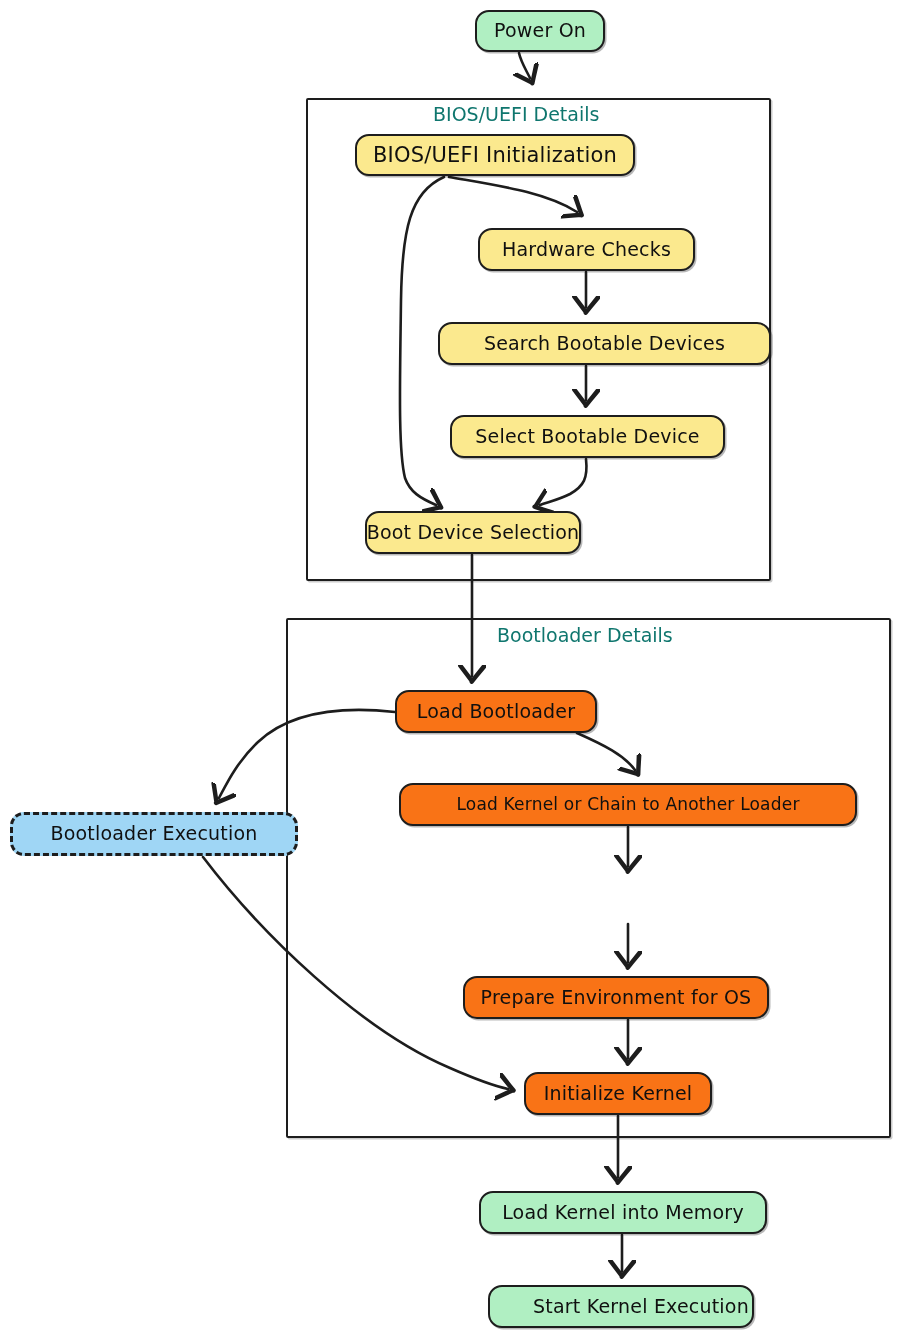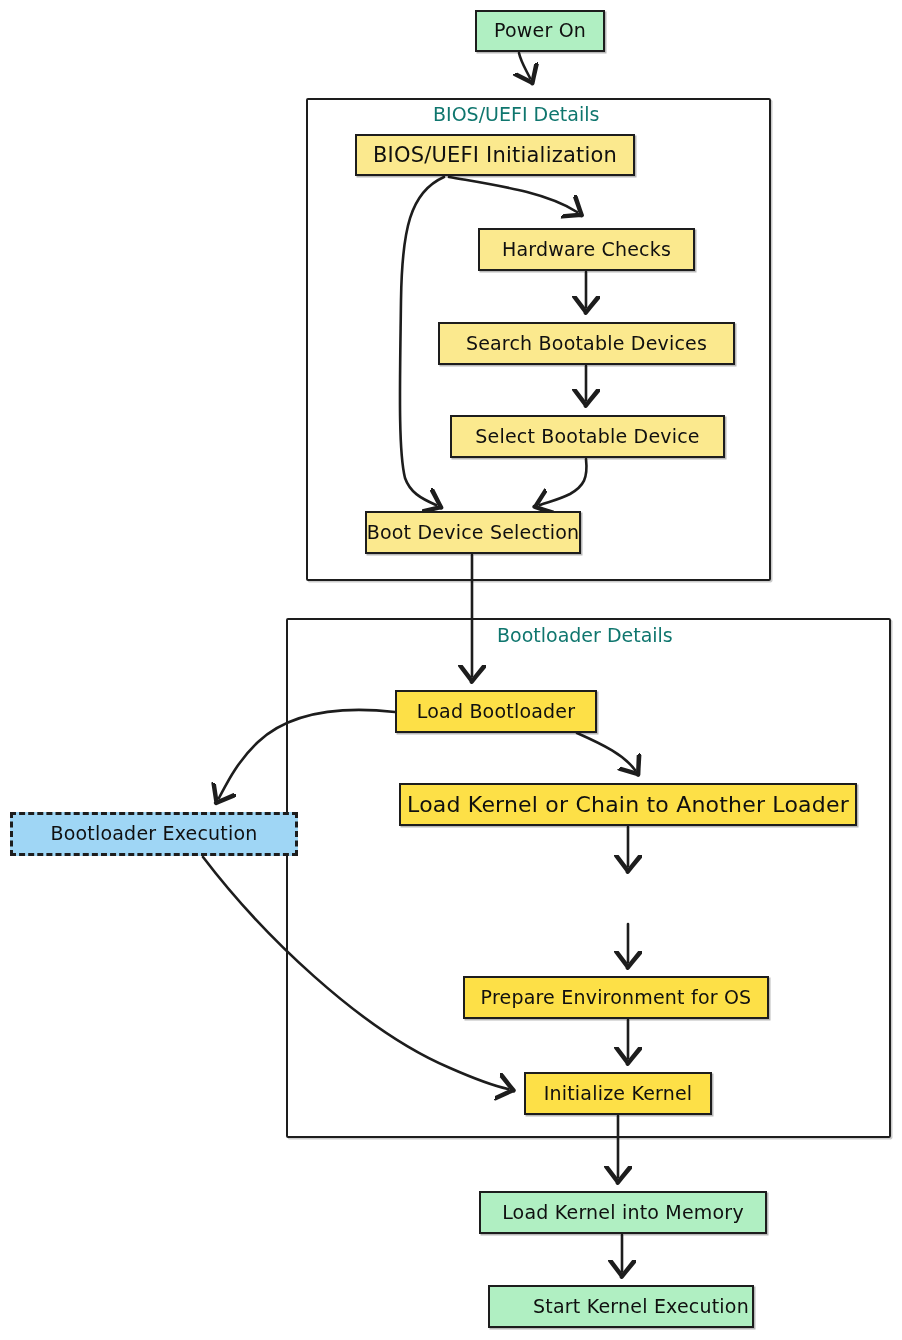--- a/index.html
+++ b/index.html
@@ -23,36 +23,36 @@
     height: 1340px;
     pointer-events: none;
   }
   .node {
     position: absolute;
     box-sizing: border-box;
     display: flex;
     align-items: center;
     justify-content: center;
     border: 2.2px solid #1d1d1d;
-    border-radius: 0;
+    border-radius: 14px;
     text-align: center;
     line-height: 1.05;
     color: #101010;
     letter-spacing: 0.2px;
     z-index: 3;
     box-shadow: 1.5px 1.5px 0 rgba(20,20,20,0.30);
   }
   .node span {
     display: block;
     padding: 0 6px;
     white-space: nowrap;
   }
   .n-green { background: #b0efc2; }
   .n-yellow { background: #fbe98e; }
-  .n-blue   { background: #fde047; }
+  .n-blue   { background: #f97316; }
   .n-dashed {
     background: #9fd6f5;
     border-style: dashed;
     border-width: 3px;
     box-shadow: none;
   }
   .cluster {
     position: absolute;
     box-sizing: border-box;
     border: 2.2px solid #1d1d1d;
@@ -127,41 +127,41 @@
   </div>
 
   <div class="node n-yellow" style="left:355px; top:134px; width:280px; height:42px; font-size:21px;">
     <span>BIOS/UEFI Initialization</span>
   </div>
 
   <div class="node n-yellow" style="left:478px; top:228px; width:217px; height:43px; font-size:19px;">
     <span>Hardware Checks</span>
   </div>
 
-  <div class="node n-yellow" style="left:438px; top:322px; width:297px; height:43px; font-size:19px;">
+  <div class="node n-yellow" style="left:438px; top:322px; width:333px; height:43px; font-size:19px;">
     <span>Search Bootable Devices</span>
   </div>
 
   <div class="node n-yellow" style="left:450px; top:415px; width:275px; height:43px; font-size:19px;">
     <span>Select Bootable Device</span>
   </div>
 
   <div class="node n-yellow" style="left:365px; top:511px; width:216px; height:43px; font-size:19px;">
     <span>Boot Device Selection</span>
   </div>
 
   <div class="node n-blue" style="left:395px; top:690px; width:202px; height:43px; font-size:19px;">
     <span>Load Bootloader</span>
   </div>
 
   <div class="node n-dashed" style="left:10px; top:812px; width:288px; height:44px; font-size:19px;">
     <span>Bootloader Execution</span>
   </div>
 
-  <div class="node n-blue" style="left:399px; top:783px; width:458px; height:43px; font-size:22px;">
+  <div class="node n-blue" style="left:399px; top:783px; width:458px; height:43px; font-size:17px;">
     <span>Load Kernel or Chain to Another Loader</span>
   </div>
 
 
   <div class="node n-blue" style="left:463px; top:976px; width:306px; height:43px; font-size:19px;">
     <span>Prepare Environment for OS</span>
   </div>
 
   <div class="node n-blue" style="left:524px; top:1072px; width:188px; height:43px; font-size:19px;">
     <span>Initialize Kernel</span>

